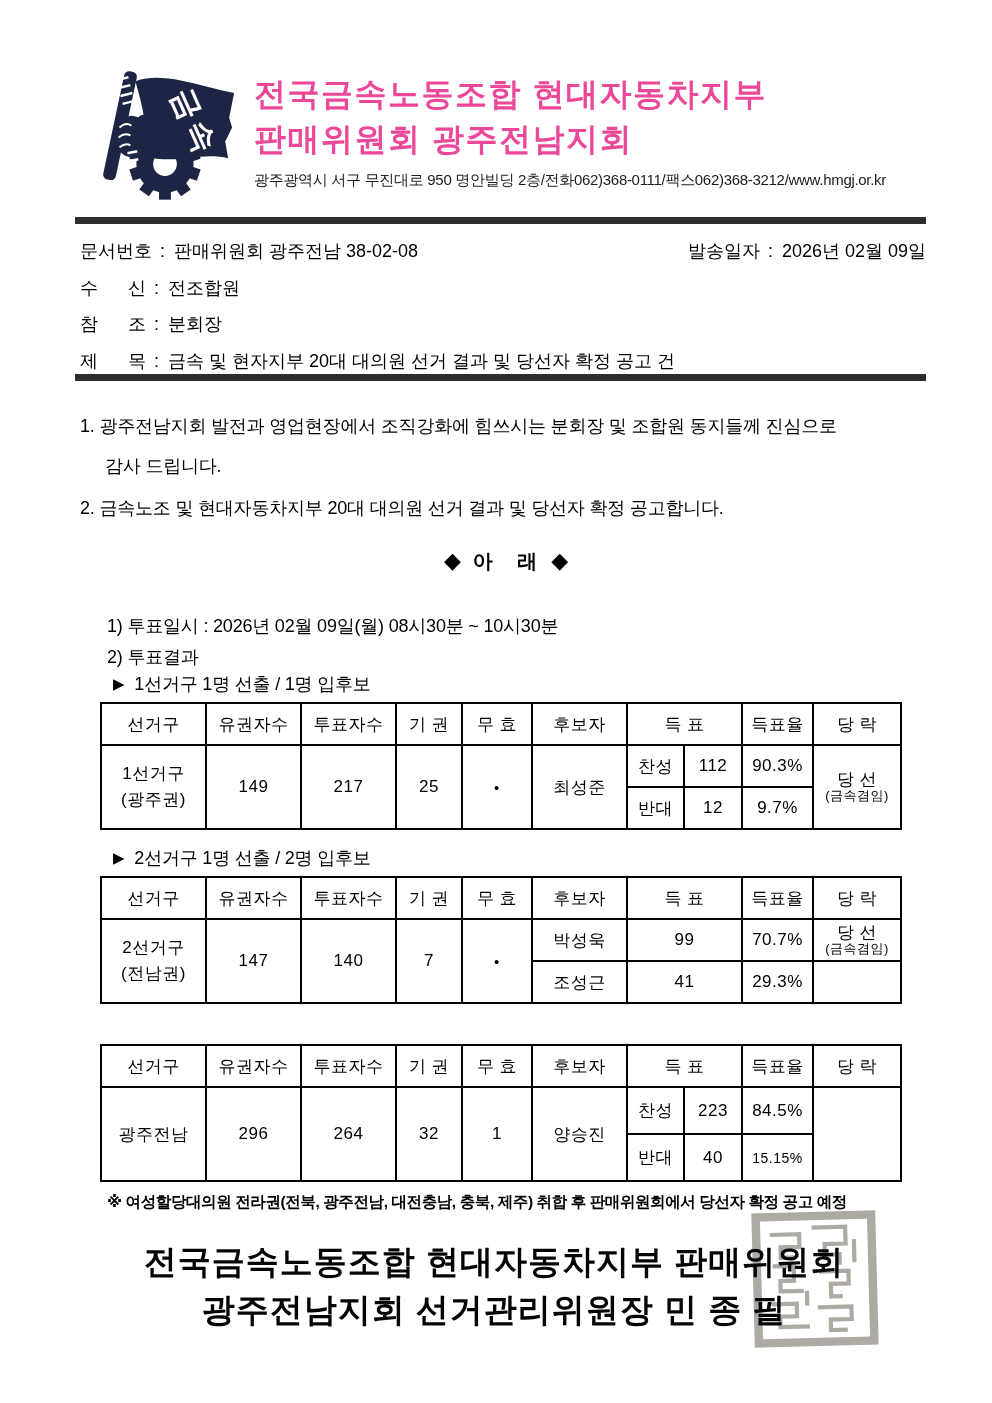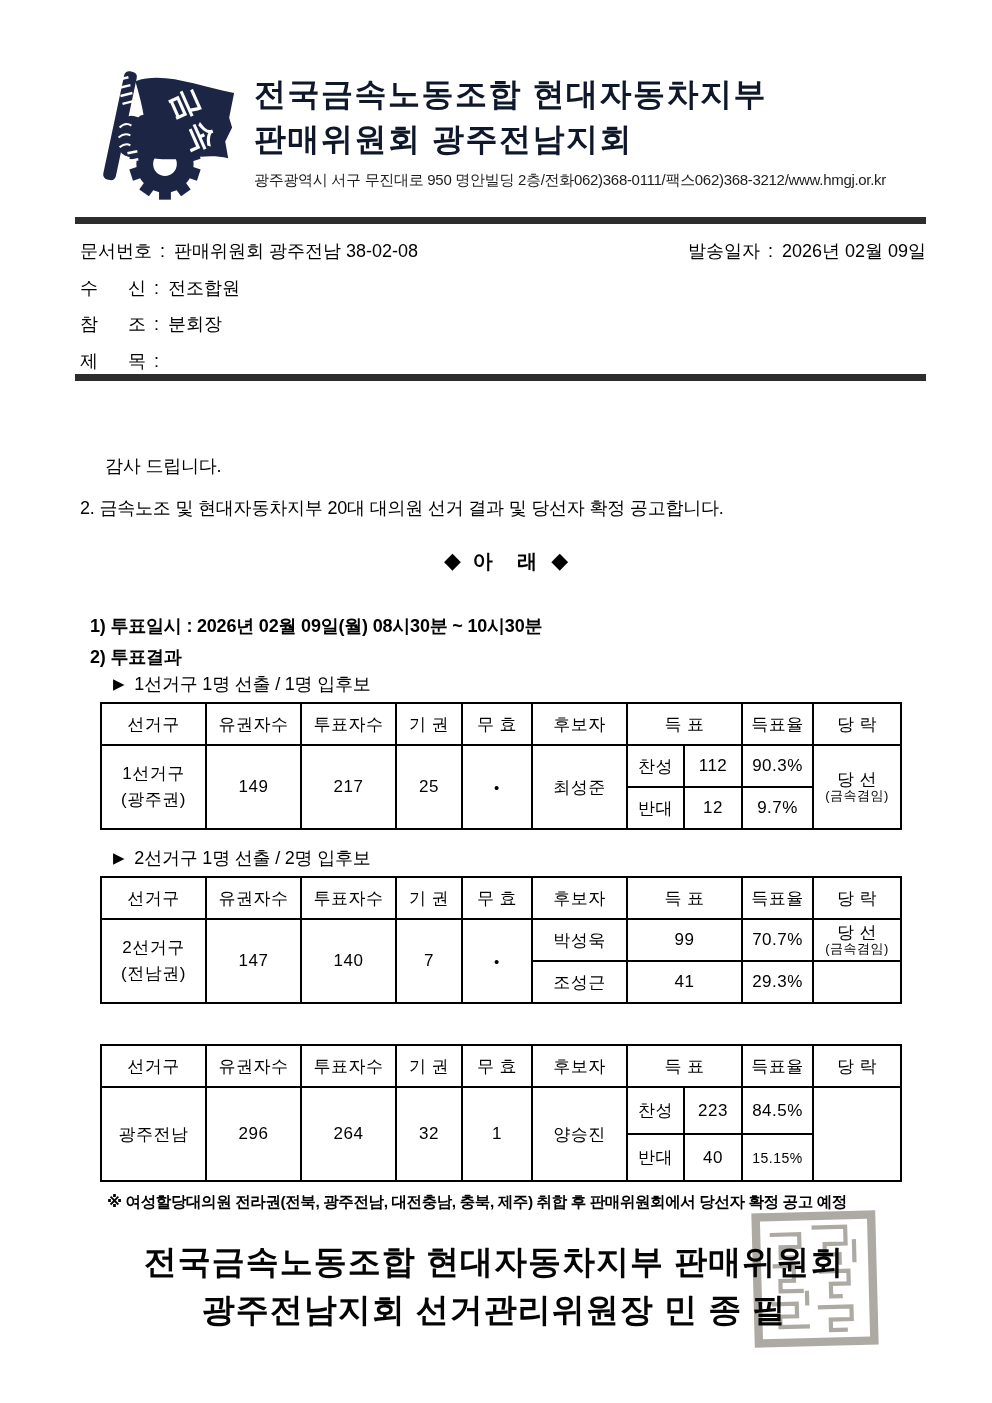--- a/index.html
+++ b/index.html
@@ -5,41 +5,41 @@
   html,body{margin:0;padding:0;background:#ffffff;}
   .page{
     position:relative;width:992px;height:1403px;background:#ffffff;
     font-family:"Liberation Sans","DejaVu Sans",sans-serif;color:#000;
     overflow:hidden;
   }
   
   .letterhead{position:absolute;left:84px;top:66px;display:flex;align-items:flex-start;}
   .logo{flex:0 0 auto;}
   .lh-text{margin-left:12px;margin-top:6px;}
-  .org-line{font-size:32px;font-weight:900;letter-spacing:1.5px;line-height:45px;color:#0f172a;white-space:nowrap;}
+  .org-line{font-size:32px;font-weight:900;letter-spacing:1.5px;line-height:45px;color:#ec4899;white-space:nowrap;}
   .address{margin-top:9px;font-size:15px;color:#1c1c1c;letter-spacing:-0.3px;white-space:nowrap;}
   
   .rule{position:absolute;left:75px;right:66px;height:7px;background:#2d2d2d;}
   .rule-top{top:217px;}
   .rule-sub{top:374px;}
   
   .doc-info{position:absolute;left:80px;right:66px;top:233px;font-size:18px;}
   .doc-row{display:flex;line-height:36.5px;}
   .doc-row .spacer{flex:1;}
   .lbl{white-space:pre;}
   .colon{margin:0 9px 0 8px;}
   
   .block{position:absolute;left:80px;right:60px;font-size:18px;letter-spacing:-0.2px;}
   .para1{top:406px;line-height:40px;}
   .para1 .indent{margin-left:25px;}
   .para2{top:496px;}
   .below-heading{top:548px;text-align:center;font-size:20px;font-weight:bold;}
   .below-heading .dia{font-size:22px;}
   .below-text{white-space:pre;margin:12px 12px;letter-spacing:2px;}
-  .item{left:90px;font-weight:bold;}
+  .item{left:107px;}
   .item1{top:614px;}
   .item2{top:645px;}
   .section-title{left:113px;font-size:18px;}
   .section-title .arrow{font-size:15px;margin-right:10px;vertical-align:1px;}
   .st1{top:672px;}
   .st2{top:846px;}
   .st3{top:1016px;}
   
   .tbl{position:absolute;left:100px;border-collapse:collapse;table-layout:fixed;width:802px;
        font-size:17px;text-align:center;}
@@ -139,27 +139,28 @@
         <span>전조합원</span>
     </div>
     <div class="doc-row">
       <span class="lbl">참      조</span>
         <span class="colon">:</span>
         <span>분회장</span>
     </div>
     <div class="doc-row">
       <span class="lbl">제      목</span>
         <span class="colon">:</span>
+        <span>금속 및 현자지부 20대 대의원 선거 결과 및 당선자 확정 공고 건</span>
     </div>
   </div>
 
   <div class="rule rule-sub"></div>
 
   <div class="block para1">
-    <br>
+    <span>1. 광주전남지회 발전과 영업현장에서 조직강화에 힘쓰시는 분회장 및 조합원 동지들께 진심으로</span><br>
     <span class="indent">감사 드립니다.</span>
   </div>
   <div class="block para2">2. 금속노조 및 현대자동차지부 20대 대의원 선거 결과 및 당선자 확정 공고합니다.</div>
 
   <div class="block below-heading">
     <span class="dia">◆</span><span class="below-text">아   래</span><span class="dia">◆</span>
   </div>
 
   <div class="block item item1">1) 투표일시 : 2026년 02월 09일(월) 08시30분 ~ 10시30분</div>
   <div class="block item item2">2) 투표결과</div>

